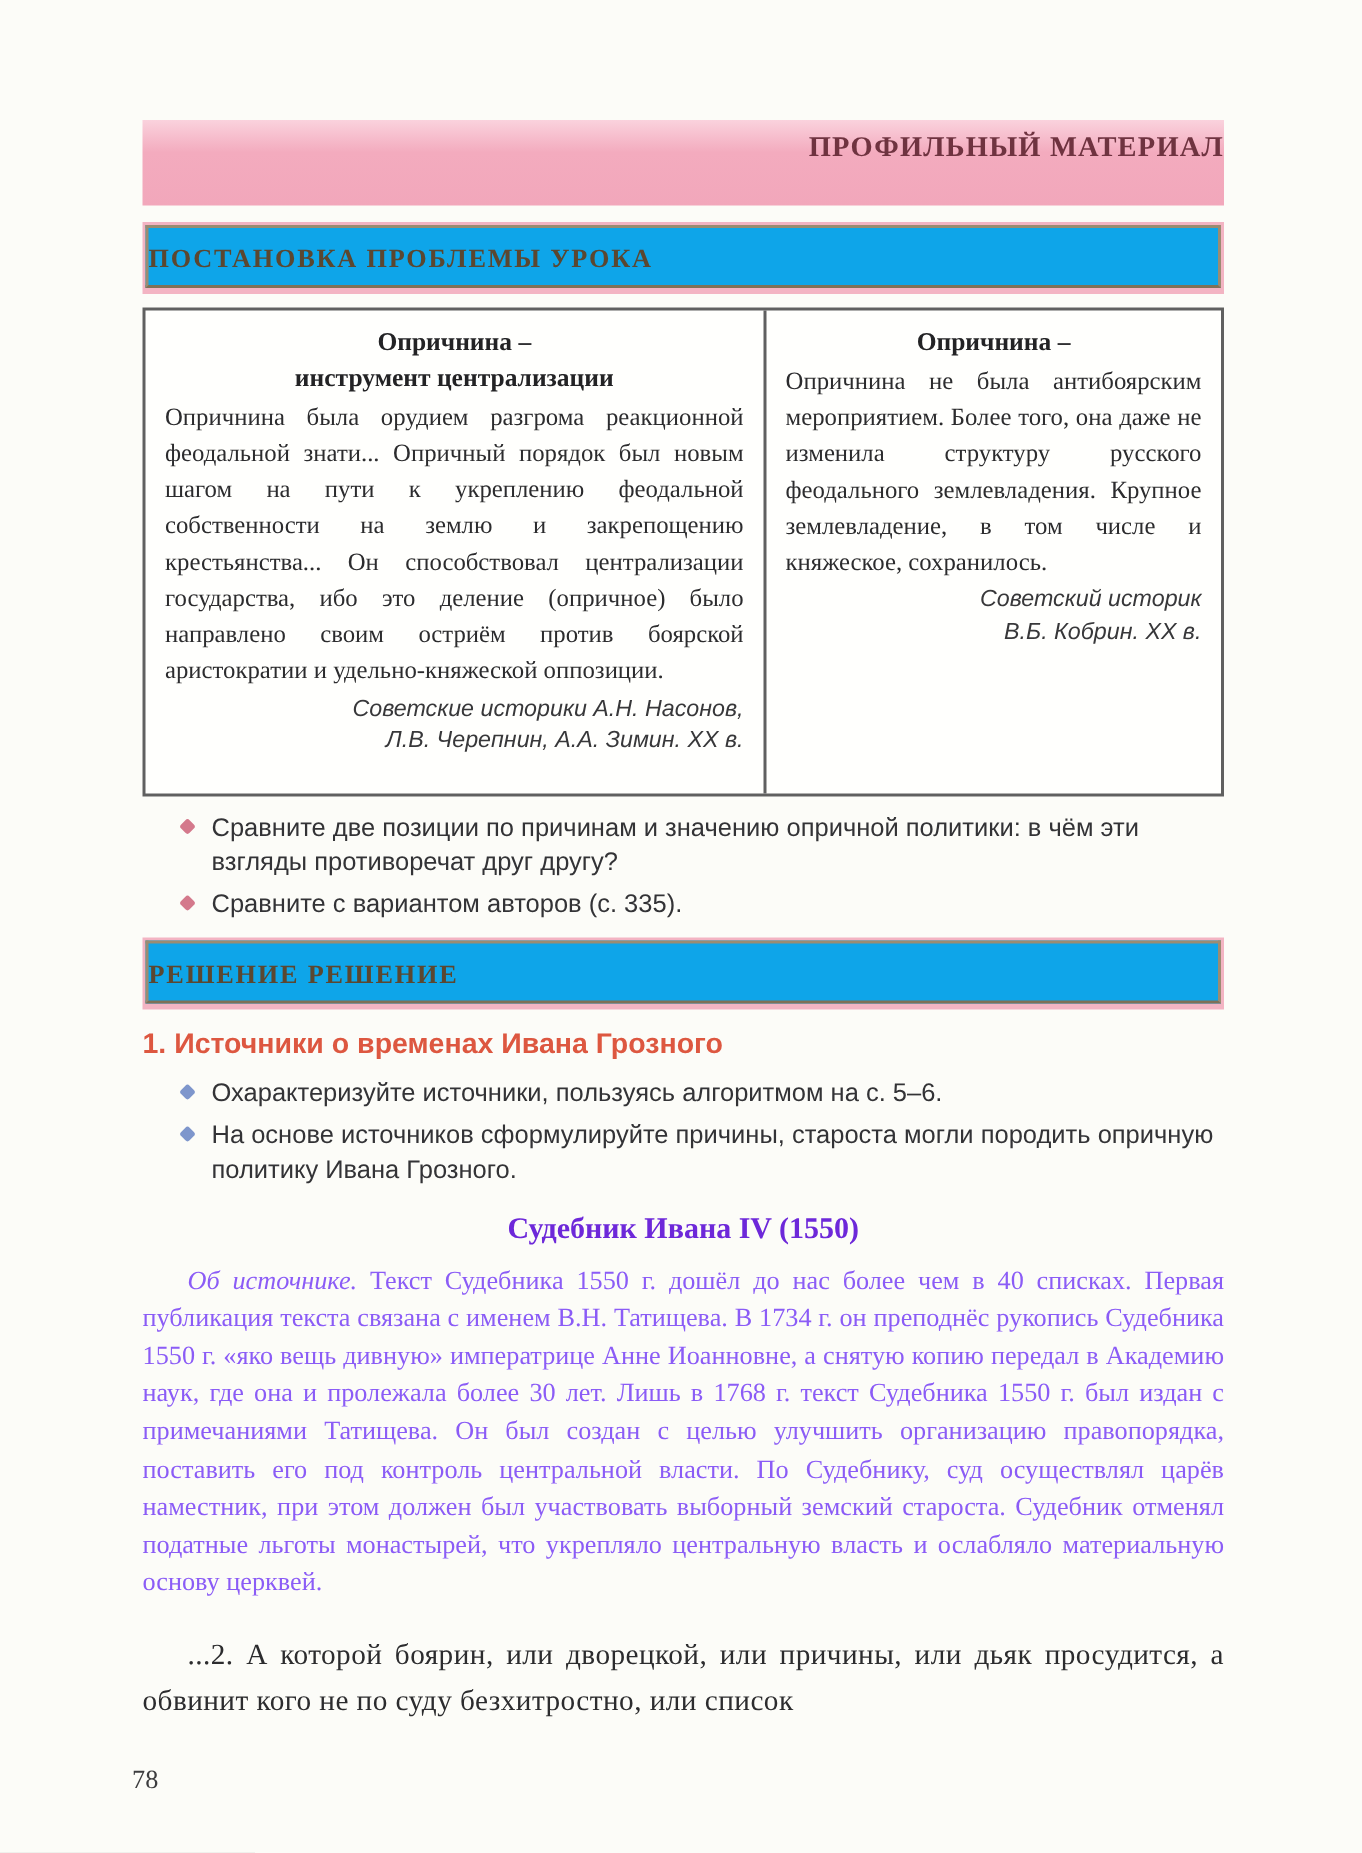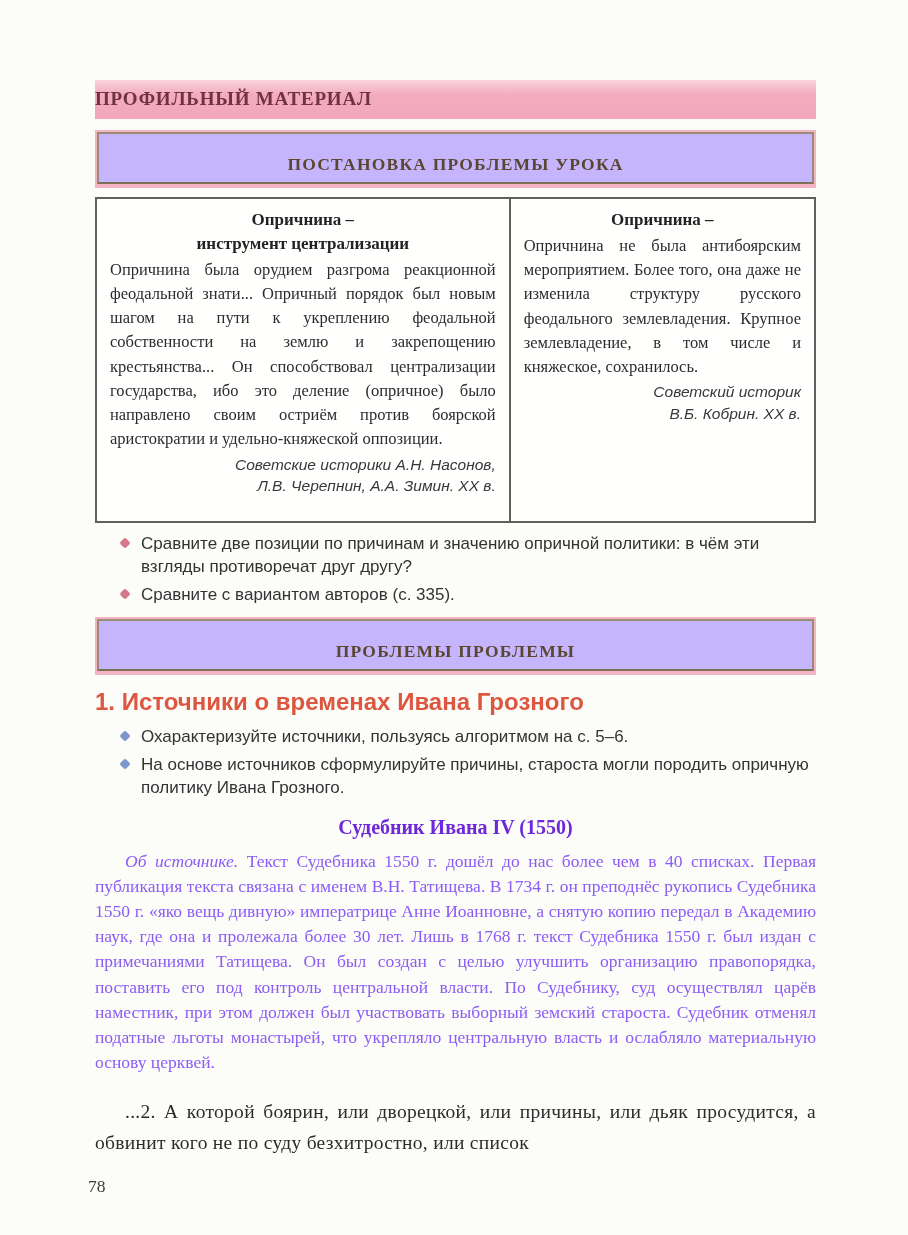--- a/index.html
+++ b/index.html
@@ -14,42 +14,41 @@
     overflow: hidden;
   }
   .content {
     position: absolute;
     left: 95px; top: 80px; width: 721px;
   }
 
   
   .banner-pink {
     background: linear-gradient(#fad2dd 0%, #f3abbe 38%, #f2a7bb 100%);
-    text-align: left;
-    padding: 8px 0 9px 0;
+    text-align: right;
+    padding: 8px 0 27px 0;
   }
   .banner-pink span {
     font-weight: bold;
     font-size: 19px;
     letter-spacing: 0.8px;
     color: #6f3340;
   }
 
   
   .banner-tan-wrap {
     margin-top: 11px;
     background: #f3b4c3;
     padding: 2px 2px 4px 2px;
   }
   .banner-tan {
-    background: #c4b5fd;
+    background: #0ea5e9;
     border: 2px solid #9a8c72;
     border-bottom-color: #7e7158;
-    text-align: center;
-    padding: 20px 0 7px 0;
+    padding: 10px 0 7px 0;
   }
   .banner-tan span {
     font-weight: bold;
     font-size: 17.5px;
     letter-spacing: 1.2px;
     color: #5b4730;
   }
 
   
   .cmp-table {
@@ -101,21 +100,21 @@
     transform: rotate(45deg);
     border-radius: 2px;
   }
   .qlist.pink .blt { background: #d4798c; }
   .qlist.blue .blt { background: #7e96cc; }
 
   .sec-head {
     margin-top: 13px;
     font-family: "Liberation Sans", sans-serif;
     font-weight: bold;
-    font-size: 24px;
+    font-size: 19px;
     color: #dd5740;
   }
 
   .doc-title {
     margin-top: 16px;
     text-align: center;
     font-weight: bold;
     font-size: 20px;
     color: #6d28d9;
   }
@@ -193,21 +192,21 @@
         <span>Сравните две позиции по причинам и значению опричной политики: в чём эти взгляды противоречат друг другу?</span>
       </li>
       <li>
         <span class="blt"></span>
         <span>Сравните с вариантом авторов (с. 335).</span>
       </li>
     </ul>
 
     <div class="banner-tan-wrap">
       <div class="banner-tan">
-        <span>ПРОБЛЕМЫ ПРОБЛЕМЫ</span>
+        <span>РЕШЕНИЕ РЕШЕНИЕ</span>
       </div>
     </div>
 
     <h2 class="sec-head">1. Источники о временах Ивана Грозного</h2>
 
     <ul class="qlist blue">
       <li>
         <span class="blt"></span>
         <span>Охарактеризуйте источники, пользуясь алгоритмом на с. 5–6.</span>
       </li>

